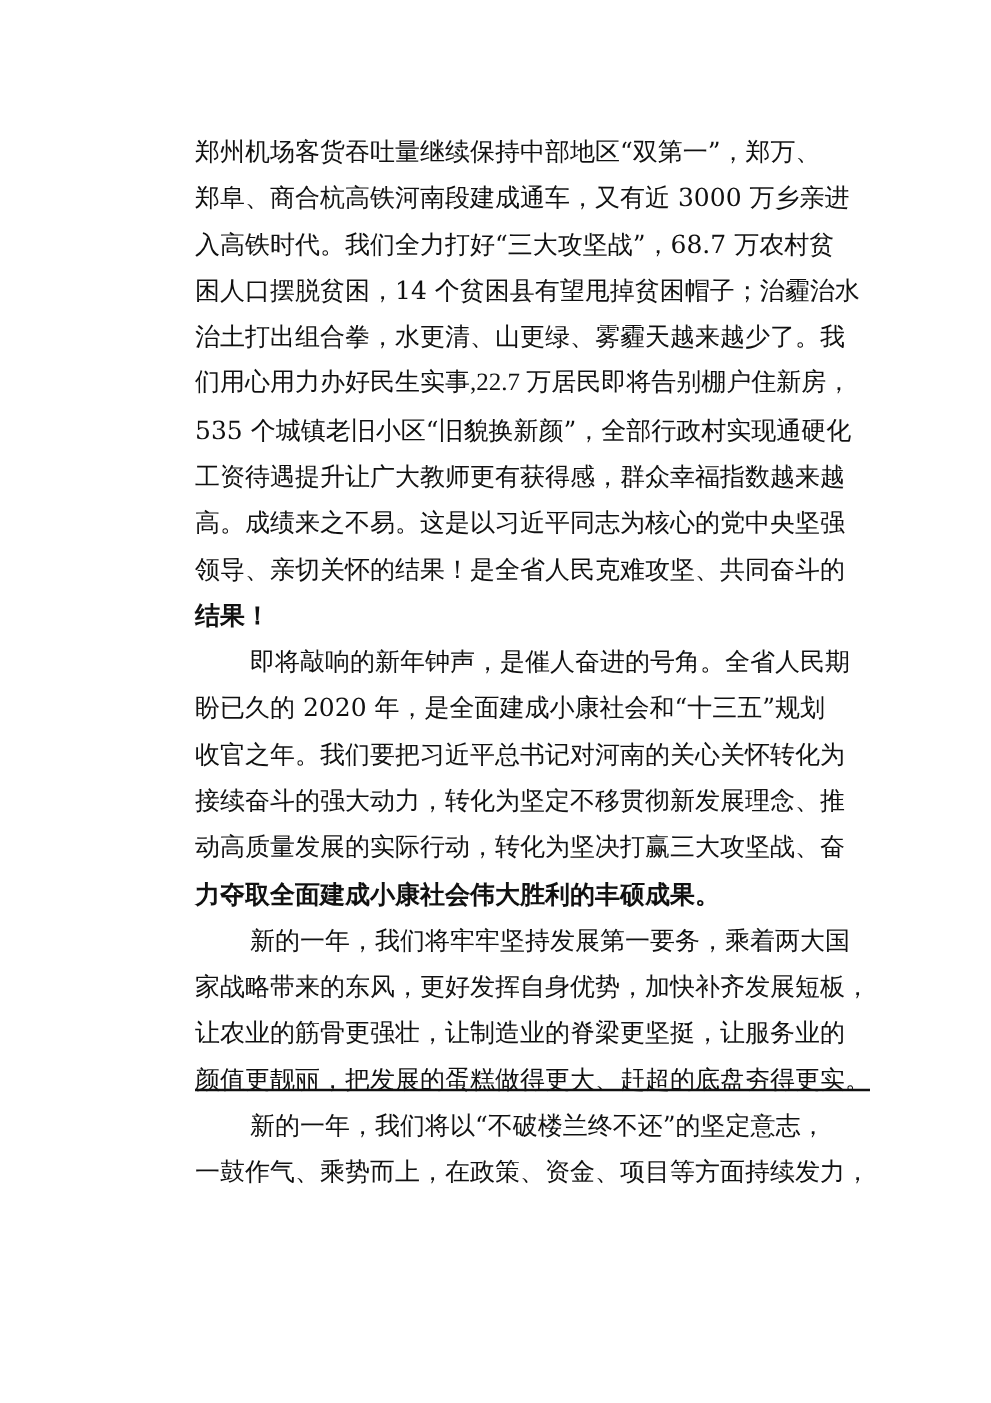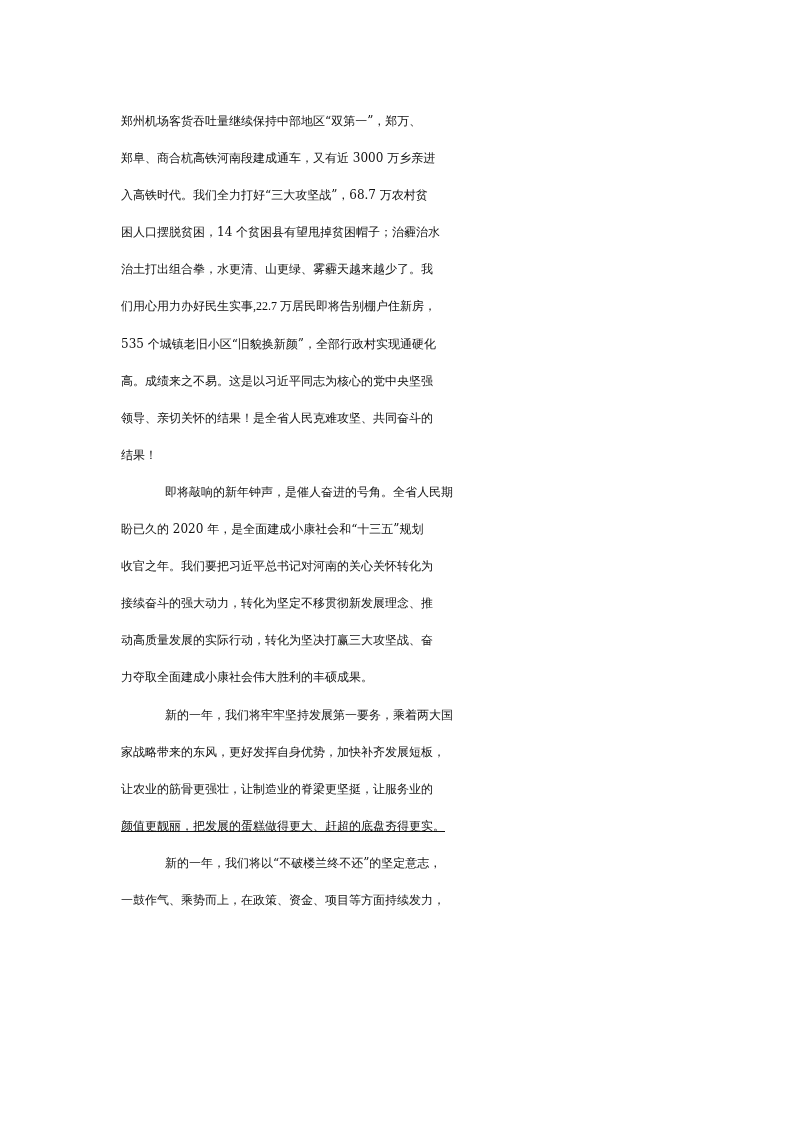--- a/index.html
+++ b/index.html
@@ -2,39 +2,41 @@
 <html><head>
 <meta charset="utf-8">
 <style>
   html, body { margin: 0; padding: 0; background: #ffffff; }
   body { width: 793px; height: 1122px; position: relative; overflow: hidden; }
   .page { position: absolute; left: 0; top: 0; width: 793px; height: 1122px; background: #ffffff; }
   .text-block { position: absolute; left: 121px; top: 103px; width: 552px; }
   .line {
     height: 37.1px; line-height: 37.1px;
     font-family: "DejaVu Serif", "Liberation Serif", serif;
-    font-size: 12px; color: #111111;
+    font-size: 20px; color: #111111;
     white-space: nowrap; text-align: justify; text-align-last: justify;
     overflow: visible;
+    margin-left: 35px;
   }
-  .line.last { text-align-last: left; }
+  .line.last { text-align-last: left; font-weight: bold; }
   .line.indent { padding-left: 44px; }
 </style>
 </head>
 <body>
 
 <div class="page">
   <div class="text-block">
     <div class="line" style="letter-spacing: 0px; text-align-last: left; text-align: left;">郑州机场客货吞吐量继续保持中部地区“双第一”，郑万、</div>
     <div class="line" style="letter-spacing: 0px; text-align-last: left; text-align: left;">郑阜、商合杭高铁河南段建成通车，又有近 3000 万乡亲进</div>
     <div class="line" style="letter-spacing: 0px; text-align-last: left; text-align: left;">入高铁时代。我们全力打好“三大攻坚战”，68.7 万农村贫</div>
     <div class="line" style="letter-spacing: 0px; text-align-last: left; text-align: left;">困人口摆脱贫困，14 个贫困县有望甩掉贫困帽子；治霾治水</div>
     <div class="line" style="letter-spacing: 0px; text-align-last: left; text-align: left;">治土打出组合拳，水更清、山更绿、雾霾天越来越少了。我</div>
     <div class="line" style="letter-spacing: 0px; text-align-last: left; text-align: left; font-family: Liberation Serif, serif;">们用心用力办好民生实事,22.7 万居民即将告别棚户住新房，</div>
     <div class="line" style="letter-spacing: 0px; text-align-last: left; text-align: left;">535 个城镇老旧小区“旧貌换新颜”，全部行政村实现通硬化</div>
+    <div class="line" style="letter-spacing: 0px; text-align-last: left; text-align: left;">工资待遇提升让广大教师更有获得感，群众幸福指数越来越</div>
     <div class="line" style="letter-spacing: 0px; text-align-last: left; text-align: left;">高。成绩来之不易。这是以习近平同志为核心的党中央坚强</div>
     <div class="line" style="letter-spacing: 0px; text-align-last: left; text-align: left;">领导、亲切关怀的结果！是全省人民克难攻坚、共同奋斗的</div>
     <div class="line last">结果！</div>
     <div class="line indent" style="letter-spacing: 0px; text-align-last: left; text-align: left;">即将敲响的新年钟声，是催人奋进的号角。全省人民期</div>
     <div class="line" style="letter-spacing: 0px; text-align-last: left; text-align: left;">盼已久的 2020 年，是全面建成小康社会和“十三五”规划</div>
     <div class="line" style="letter-spacing: 0px; text-align-last: left; text-align: left;">收官之年。我们要把习近平总书记对河南的关心关怀转化为</div>
     <div class="line" style="letter-spacing: 0px; text-align-last: left; text-align: left;">接续奋斗的强大动力，转化为坚定不移贯彻新发展理念、推</div>
     <div class="line" style="letter-spacing: 0px; text-align-last: left; text-align: center;">动高质量发展的实际行动，转化为坚决打赢三大攻坚战、奋</div>
     <div class="line last">力夺取全面建成小康社会伟大胜利的丰硕成果。</div>
     <div class="line indent" style="letter-spacing: 0px; text-align-last: left; text-align: left;">新的一年，我们将牢牢坚持发展第一要务，乘着两大国</div>

